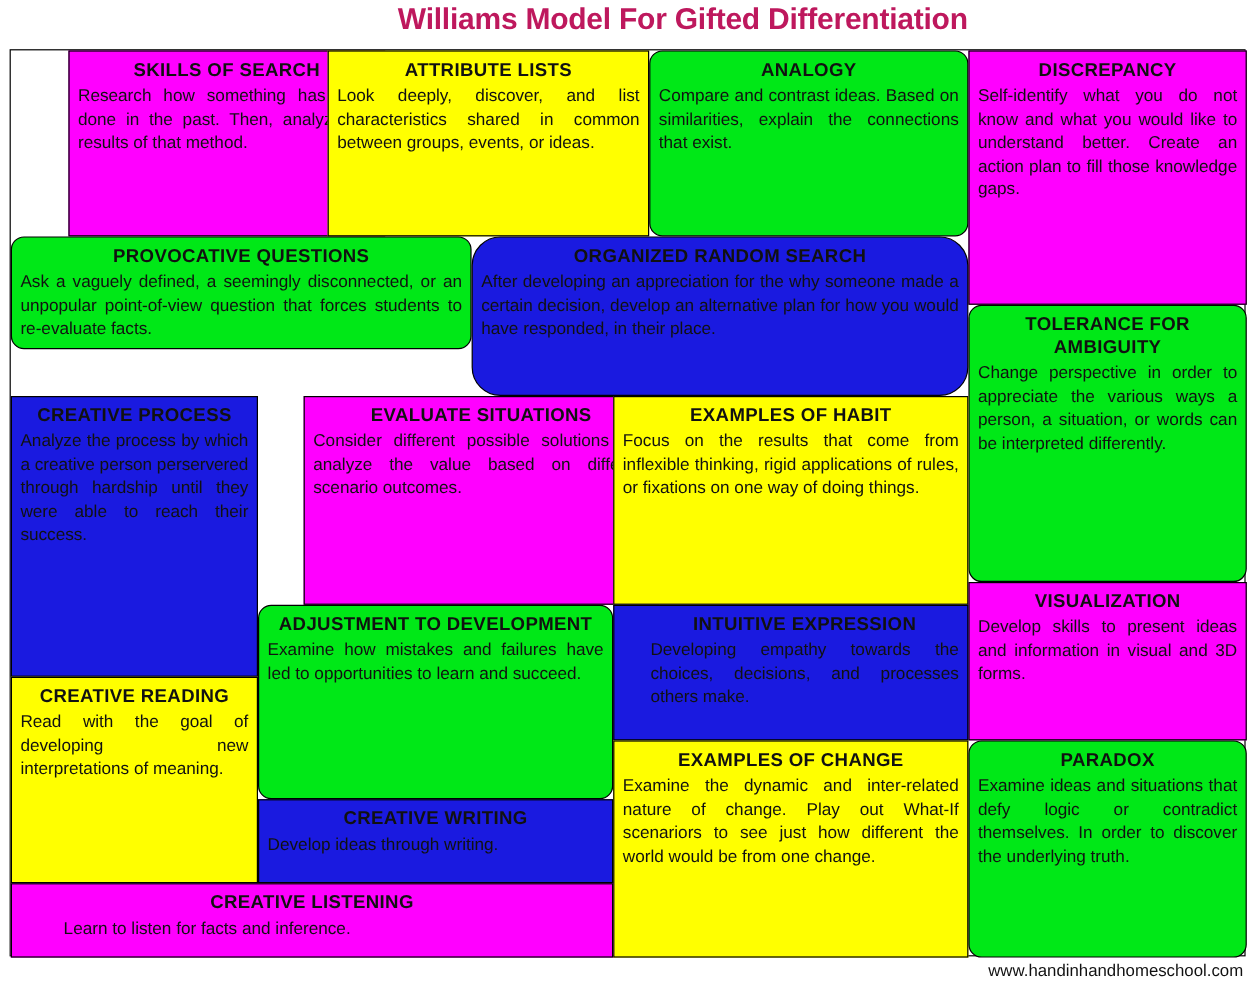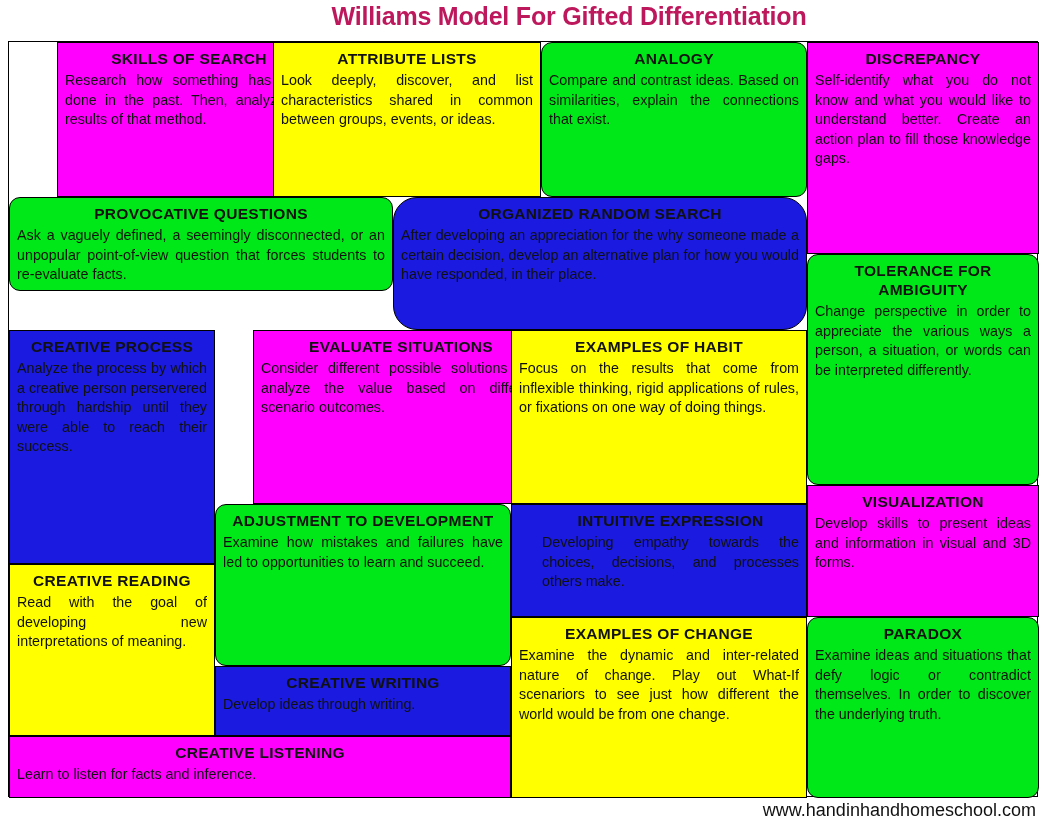--- a/index.html
+++ b/index.html
@@ -65,31 +65,32 @@
     text-align: justify;
     text-align-last: left;
     font-size: 14.3px;
     line-height: 19.5px;
     color: #111111;
     hyphens: none;
   }
   .cell.center-body .body {
     text-align: center;
     text-align-last: left;
+    margin-left: 36px;
   }
   .c-magenta { background: #ff00ff; }
   .c-yellow  { background: #ffff00; }
   .c-green   { background: #00e817; border-radius: 11px; }
   .c-blue    { background: #1a1ae0; }
 
   #footer-url {
     position: absolute;
     right: 10px;
     top: 800px;
-    font-size: 18px;
+    font-size: 14px;
     color: #111111;
     font-family: "Liberation Sans", sans-serif;
     white-space: nowrap;
   }
 </style>
 </head>
 <body>
 
 <div id="page">
 

